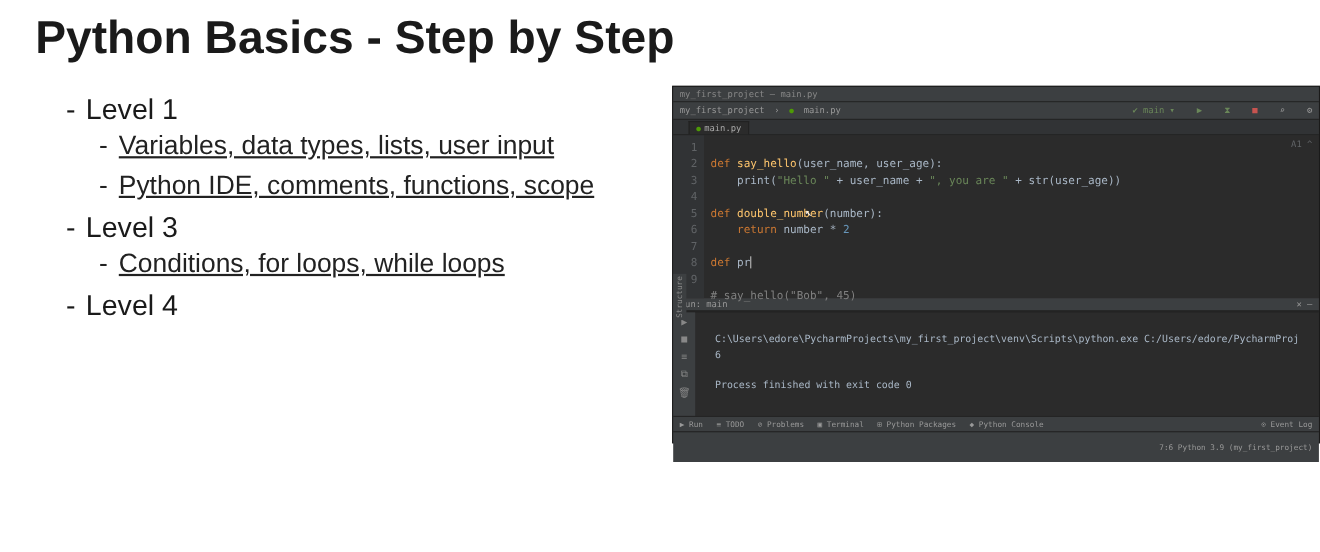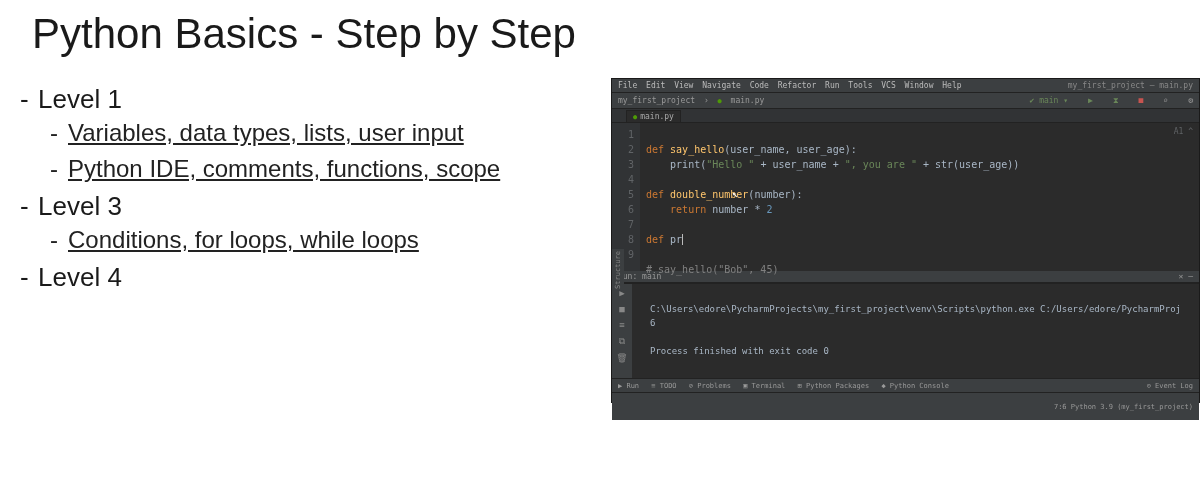--- a/index.html
+++ b/index.html
@@ -7,30 +7,30 @@
     margin: 0;
     width: 1200px;
     height: 502px;
     font-family: Arial, Helvetica, sans-serif;
     background: #fff;
     color: #1a1a1a;
     overflow: hidden;
   }
   .slide-title {
     font-size: 42px;
-    font-weight: 400;
+    font-weight: 700;
     margin: 10px 0 20px 32px;
   }
   .content-row {
     display: flex;
     flex-direction: row;
   }
   .left-col {
     width: 694px;
-    padding-left: 20px;
+    padding-left: 60px;
   }
   .level { font-size: 26px; margin: 6px 0 2px 0; }
   .level-dash { display:inline-block; width:18px; }
   .sub { font-size: 24px; margin: 4px 0 8px 30px; color:#222;text-decoration:underline; }
   .sub-dash { display:inline-block; width:18px; }
 
   
   .ide {
     width: 590px;
     height: 325px;
@@ -171,33 +171,20 @@
     <div class="level"><span class="level-dash">-</span><span>Level 1</span></div>
     <div class="sub"><span class="sub-dash">-</span><span>Variables, data types, lists, user input</span></div>
     <div class="sub"><span class="sub-dash">-</span><span>Python IDE, comments, functions, scope</span></div>
     <div class="level"><span class="level-dash">-</span><span>Level 3</span></div>
     <div class="sub"><span class="sub-dash">-</span><span>Conditions, for loops, while loops</span></div>
     <div class="level"><span class="level-dash">-</span><span>Level 4</span></div>
   </div>
 
   <div class="ide">
     <div class="ide-titlebar">
-      <div class="menus">
-        <span>File</span>
-        <span>Edit</span>
-        <span>View</span>
-        <span>Navigate</span>
-        <span>Code</span>
-        <span>Refactor</span>
-        <span>Run</span>
-        <span>Tools</span>
-        <span>VCS</span>
-        <span>Window</span>
-        <span>Help</span>
-      </div>
       <div style="color:#888;font-size:8px;">my_first_project – main.py</div>
     </div>
 
     <div class="crumbs">
       <div class="crumbs-left">
         <span>my_first_project</span>
         <span>›</span>
         <span class="py-icon">●</span>
         <span>main.py</span>
       </div>

